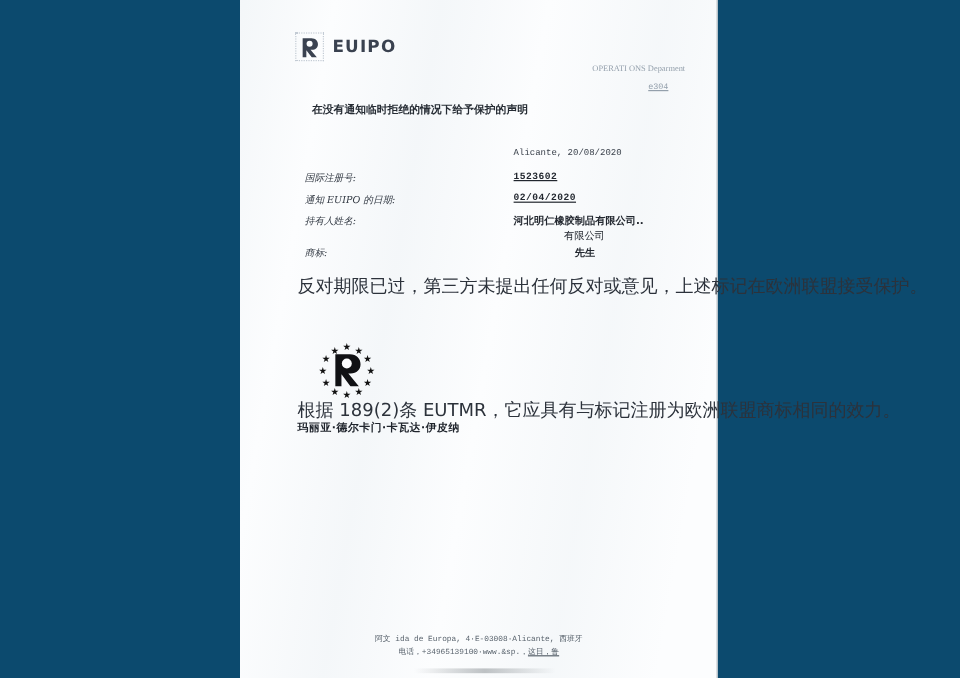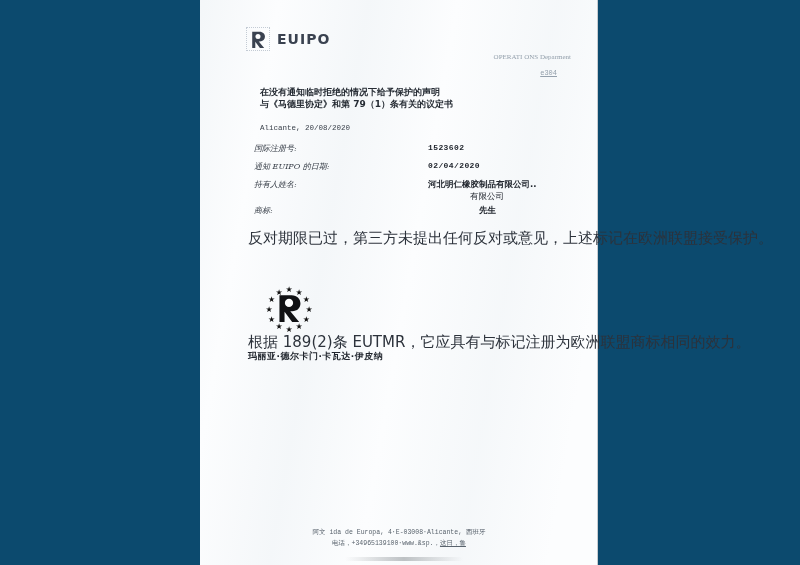--- a/index.html
+++ b/index.html
@@ -25,29 +25,29 @@
   .logo-word{font-size:14px;font-weight:bold;color:#3a4250;letter-spacing:1px;font-family:"DejaVu Sans",sans-serif;}
 
   .dept{position:absolute;right:26px;top:53px;font-family:Liberation Serif, serif;
     font-size:7px;color:#94a0ac;white-space:nowrap;}
   .refcode{position:absolute;right:40px;top:69px;font-family:"Liberation Mono",monospace;
     font-size:7px;color:#94a0ac;text-decoration:underline;}
 
   
   .title{position:absolute;left:60px;top:87px;width:258px;text-align:left;
     font-size:9px;font-weight:bold;color:#262c34;line-height:11.5px;white-space:nowrap;}
-  .dateline{position:absolute;left:60px;top:124px;width:258px;text-align:left;
+  .dateline{position:absolute;left:60px;top:124px;width:258px;text-align:right;
     font-family:"Liberation Mono",monospace;font-size:7.5px;color:#3a414b;}
 
   
   .frow{position:absolute;left:0;width:397px;}
   .flabel{position:absolute;left:54px;top:0;font-style:italic;font-family:"DejaVu Serif",serif;
     font-size:8px;color:#333a44;white-space:nowrap;}
   .fvalue{position:absolute;left:228px;top:0;font-weight:bold;color:#22272f;font-size:8.5px;white-space:nowrap;}
-  .fvalue.mono{font-family:"Liberation Mono",monospace;font-size:8px;letter-spacing:.4px;}
+  .fvalue.mono{font-family:"Liberation Mono",monospace;font-size:8px;letter-spacing:.4px;text-decoration:underline;}
   .fvalue2{position:absolute;left:228px;top:12px;width:118px;text-align:center;
     font-weight:normal;color:#22272f;font-size:8.5px;}
   .fvalue.center65{width:68px;text-align:right;}
 
   
   .para{position:absolute;left:48px;width:335px;font-size:15px;color:#2c323b;white-space:nowrap;}
   .signer{position:absolute;left:48px;top:350px;font-size:9px;font-weight:bold;color:#20252d;letter-spacing:.5px;}
 
   
   .tm{position:absolute;left:60px;top:286px;width:58px;height:48px;}
@@ -73,21 +73,20 @@
           <circle cx="20" cy="14" r="6.5" fill="#fcfdfe"></circle>
         </svg>
       </span>
       <span class="logo-word">EUIPO</span>
     </div>
     <div class="dept">OPERATI ONS Deparment</div>
     <div class="refcode">e304</div>
 
     <div class="title">
       <div>在没有通知临时拒绝的情况下给予保护的声明</div>
-      <div>与《马德里协定》和第 79（1）条有关的议定书</div>
     </div>
     <div class="dateline">Alicante, 20/08/2020</div>
 
     <div class="frow" style="top:143px">
       <span class="flabel">国际注册号:</span>
       <span class="fvalue mono">1523602</span>
     </div>
     <div class="frow" style="top:161px">
       <span class="flabel">通知 EUIPO 的日期:</span>
       <span class="fvalue mono">02/04/2020</span>

